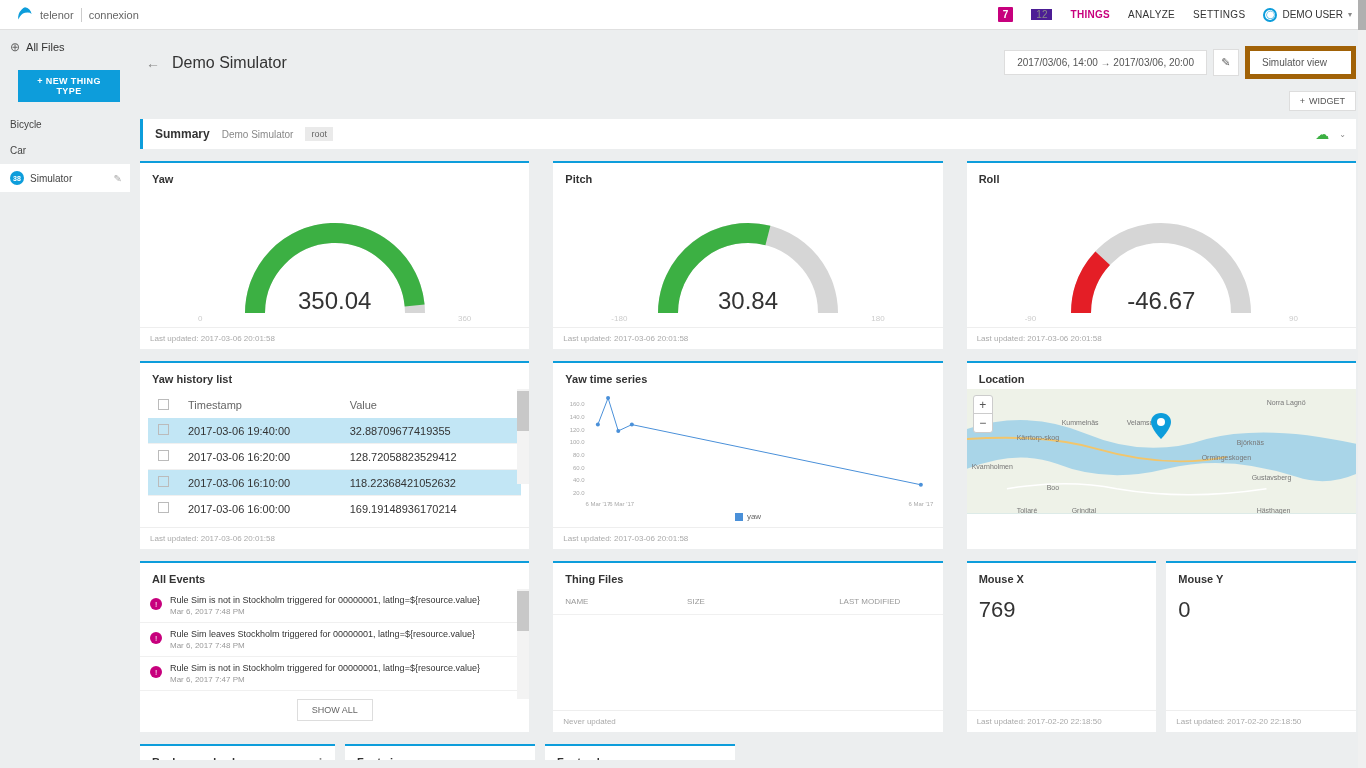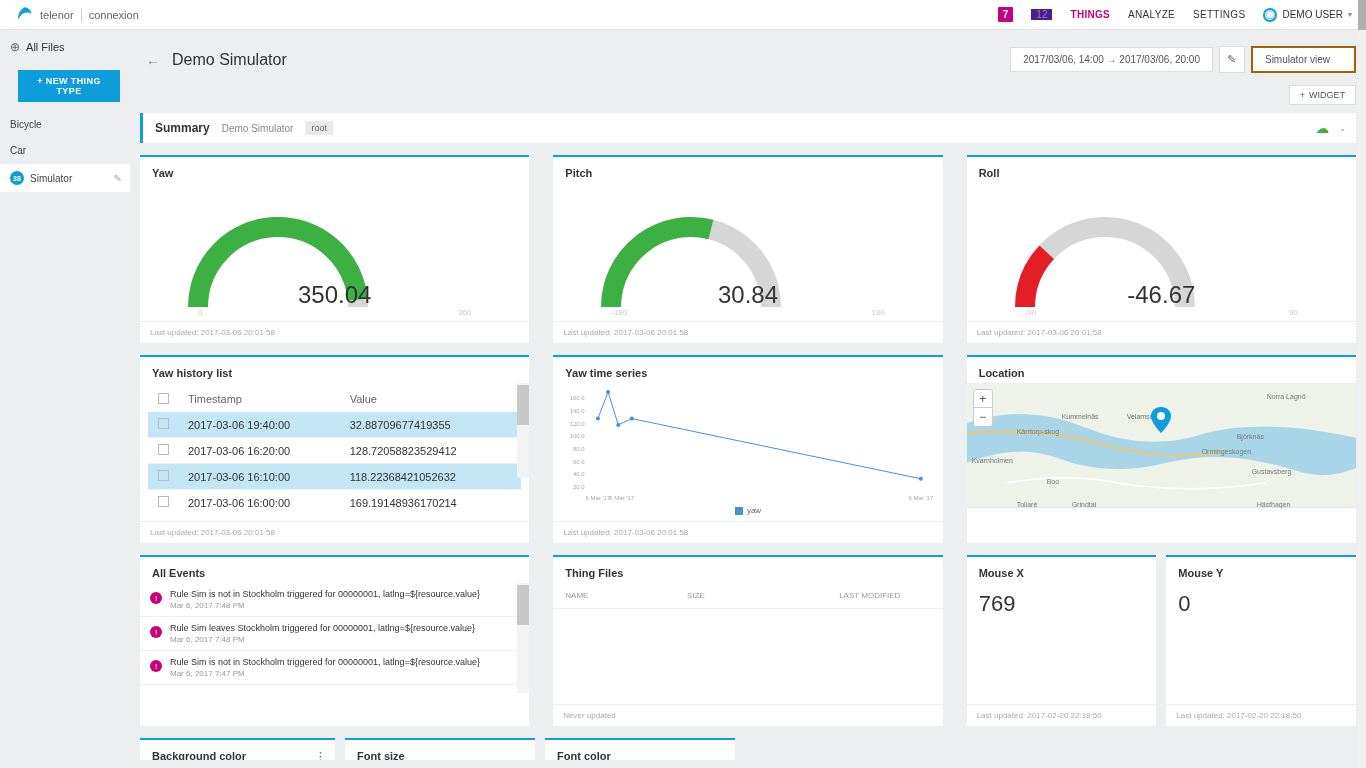--- a/index.html
+++ b/index.html
@@ -28,36 +28,36 @@
 .sidebar-item .dot{width:14px;height:14px;background:#0d9ddb;border-radius:50%;color:#fff;display:flex;align-items:center;justify-content:center;font-size:7px;font-weight:bold}
 .sidebar-item .edit-icon{position:absolute;right:8px;color:#aaa;font-size:10px}
 .main{flex:1;padding:0 0 0 10px;overflow-y:auto;height:730px;position:relative}
 .main-header{display:flex;justify-content:space-between;align-items:center;padding:16px 10px 8px 6px}
 .title-group{display:flex;align-items:center;gap:12px}
 .back-arrow{color:#888;cursor:pointer;font-size:14px}
 .main-title{font-size:16px;color:#333;font-weight:normal}
 .header-right{display:flex;align-items:center;gap:6px}
 .date-range{background:#fff;border:1px solid #ddd;padding:6px 12px;font-size:10px;color:#555;cursor:pointer}
 .icon-btn{background:#fff;border:1px solid #ddd;width:26px;height:27px;display:flex;align-items:center;justify-content:center;cursor:pointer;color:#666;font-size:11px}
-.view-select{background:#fff;border:2px solid #a16207;padding:6px 24px 6px 12px;font-size:10px;color:#555;cursor:pointer;position:relative}
+.view-select{background:#fff;border:5px solid #a16207;padding:6px 24px 6px 12px;font-size:10px;color:#555;cursor:pointer;position:relative}
 .widget-row{display:flex;justify-content:flex-end;padding:4px 10px 8px 0}
 .btn-widget{background:#fff;border:1px solid #ddd;padding:4px 10px;font-size:9px;cursor:pointer;display:flex;align-items:center;gap:4px;color:#555}
 .summary-bar{background:#fff;border-left:3px solid #0d9ddb;margin:0 10px 12px 0;padding:8px 12px;display:flex;align-items:center;gap:12px;position:relative}
 .summary-bar .label{font-weight:bold;font-size:12px}
 .summary-bar .tag{background:#eaeaea;padding:2px 6px;font-size:9px;color:#666}
 .summary-bar .sub{font-size:10px;color:#888}
 .summary-right{position:absolute;right:10px;display:flex;align-items:center;gap:10px}
 .cloud-icon{color:#3cb043;font-size:14px}
 .grid{padding:0 10px 0 0}
 .row3{display:flex;gap:24px;margin-bottom:12px}
 .widget{background:#fff;border-top:2px solid #0d9ddb;flex:1;min-width:0;display:flex;flex-direction:column}
 .widget-title{font-weight:bold;font-size:11px;padding:10px 12px 4px}
 .widget-body{flex:1;padding:4px 8px;position:relative}
 .widget-footer{border-top:1px solid #eee;padding:6px 10px;font-size:8px;color:#aaa}
-.gauge-wrap{display:flex;align-items:flex-end;justify-content:flex-start;height:130px;position:relative}
+.gauge-wrap{display:flex;align-items:flex-end;justify-content:center;height:130px;position:relative}
 .gauge-value{position:absolute;bottom:8px;font-size:24px;color:#333;left:0;right:0;text-align:center}
 .gauge-min{position:absolute;left:50px;bottom:0;font-size:8px;color:#ccc}
 .gauge-max{position:absolute;right:50px;bottom:0;font-size:8px;color:#ccc}
 .history-head{display:flex;padding:6px 10px;color:#666}
 .history-head .hc{flex:1}
 .history-head .hc:first-child{width:30px;flex:0 0 30px}
 .history-body{max-height:95px;overflow-y:auto;position:relative}
 .history-row{display:flex;padding:6px 10px;border-bottom:1px solid #f0f0f0;align-items:center}
 .history-row.sel{background:#c2e6f5}
 .history-row .hc{flex:1}
@@ -351,20 +351,21 @@
                   <div class="event-dot">!</div>
                   <div class="event-text">
                     <div>Rule Sim is not in Stockholm triggered for 00000001, latlng=${resource.value}</div>
                     <div class="event-time">Mar 6, 2017 7:47 PM</div>
                   </div>
                 </div>
               </div>
           <div style="position:absolute;right:0;top:0;width:12px;height:110px;background:#f3f3f3">
                 <div style="width:12px;height:40px;background:#c8c8c8;margin-top:2px"></div>
               </div>
+          <div class="show-all-wrap"><button class="btn-show">SHOW ALL</button></div>
         </div>
       </div>
       <div class="widget">
         <div class="widget-title">Thing Files</div>
         <div class="widget-body" style="padding:0">
           <div class="thing-files-head">
             <div>NAME</div>
             <div>SIZE</div>
             <div>LAST MODIFIED</div>
           </div>

